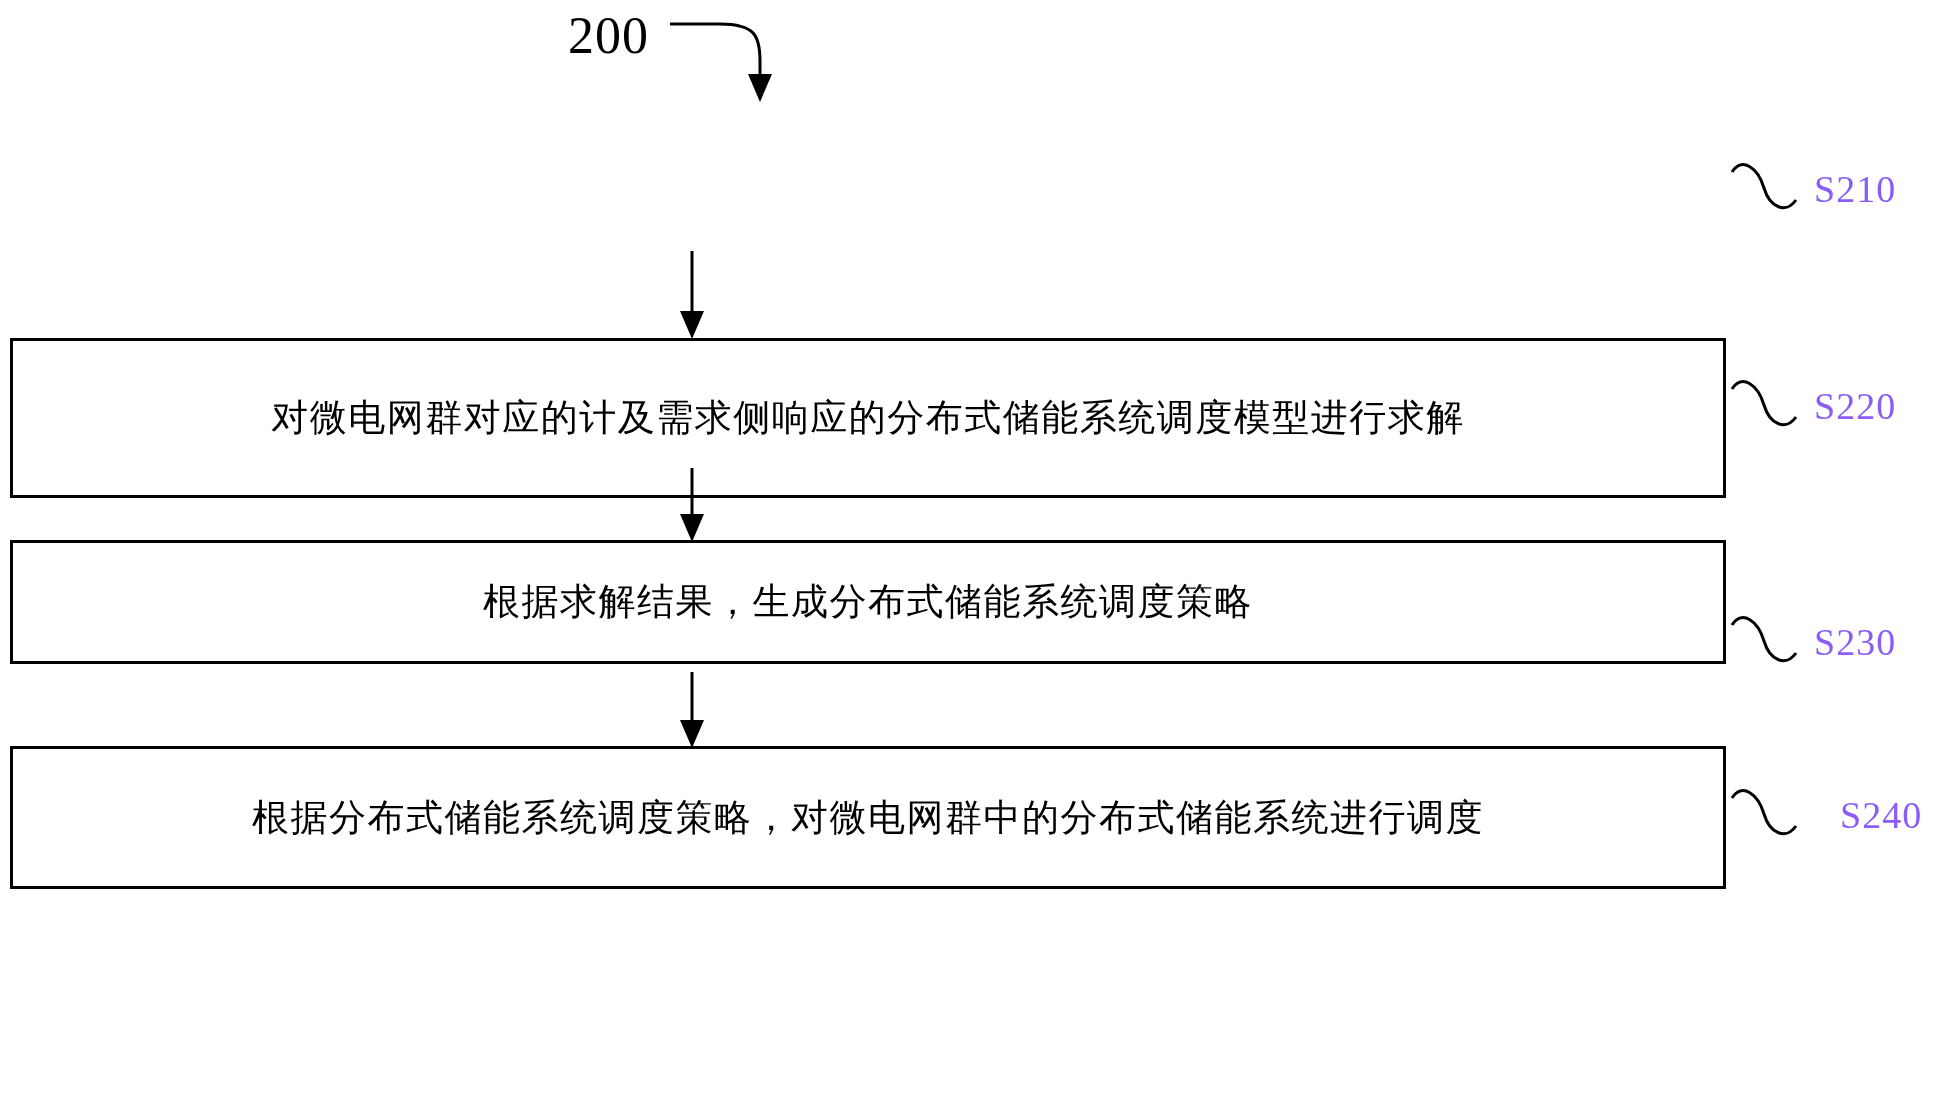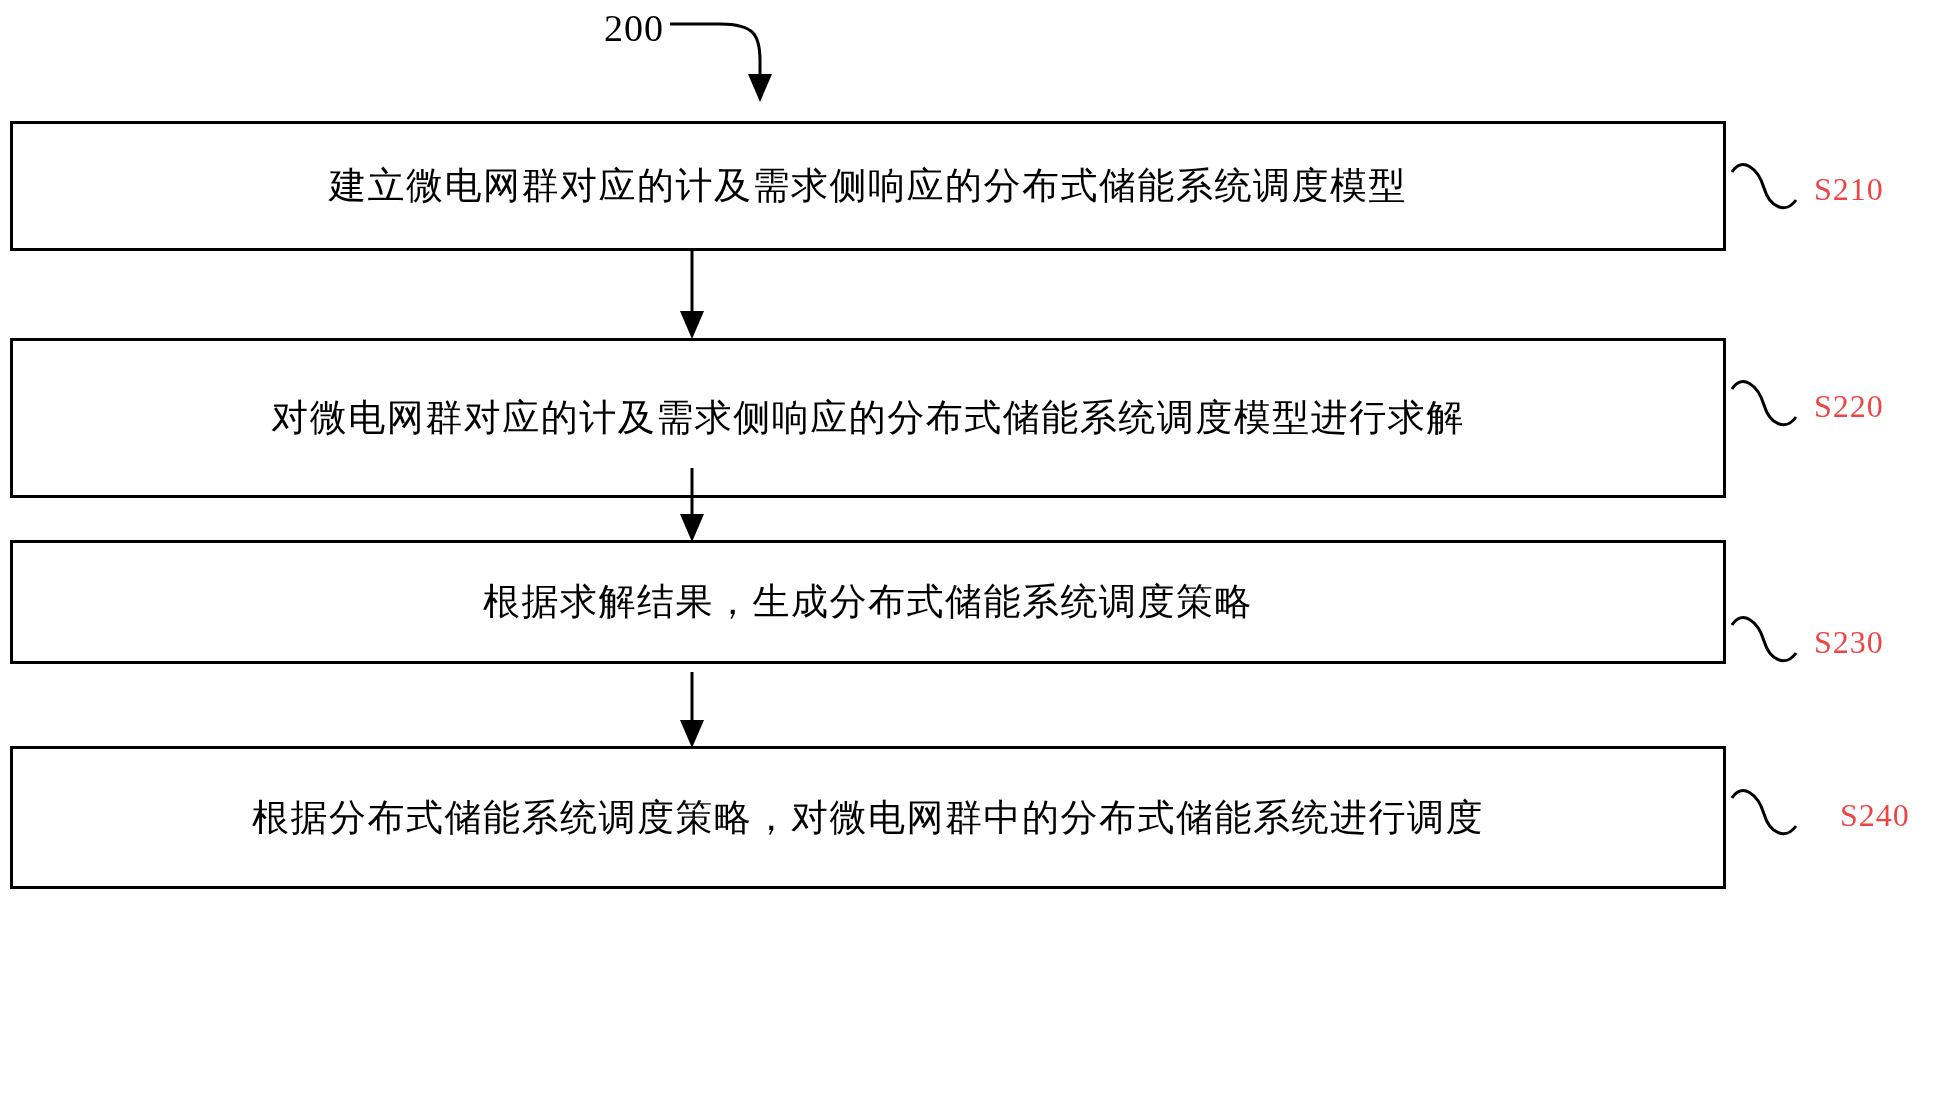--- a/index.html
+++ b/index.html
@@ -13,23 +13,23 @@
   .canvas {
     position: relative;
     width: 1942px;
     height: 1097px;
     background: #ffffff;
     overflow: hidden;
   }
   
   .fig-number {
     position: absolute;
-    left: 604px;
+    left: 568px;
     top: 6px;
-    font-size: 38px;
+    font-size: 52px;
     color: #000000;
     letter-spacing: 1px;
   }
   
   .lead-arrow {
     position: absolute;
     left: 660px;
     top: 6px;
   }
   
@@ -69,44 +69,41 @@
 
   
   .step-tag {
     position: absolute;
     display: flex;
     align-items: center;
     gap: 14px;
   }
   .squiggle { display: block; }
   .step-code {
-    font-size: 32px;
-    color: #ef4444;
+    font-size: 38px;
+    color: #8b5cf6;
     letter-spacing: 1px;
   }
   #tag0 { left: 1728px; top: 162px; }
   #tag1 { left: 1728px; top: 379px; font-family: Liberation Serif, serif; }
   #tag2 { left: 1728px; top: 582px; margin-top: 33px; }
   #tag3 { left: 1728px; top: 788px; gap: 40px; }
 </style>
 </head>
 <body>
 
 <div class="canvas">
 
   <div class="fig-number">200</div>
 
   <svg class="lead-arrow" width="160" height="100" viewBox="0 0 160 100">
     <path d="M 10 18 L 60 18 C 95 18 100 30 100 55 L 100 72" fill="none" stroke="#000000" stroke-width="3"></path>
     <polygon points="100,96 88,68 112,68" fill="#000000"></polygon>
   </svg>
 
-  <div class="step-box" id="box0">
-    <div class="step-text">建立微电网群对应的计及需求侧响应的分布式储能系统调度模型</div>
-  </div>
   <div class="step-tag" id="tag0">
     <svg class="squiggle" width="72" height="54" viewBox="0 0 72 54">
       <path d="M 4 10 C 14 -6 30 6 36 26 C 42 46 58 52 68 38" fill="none" stroke="#000000" stroke-width="3"></path>
     </svg>
     <span class="step-code">S210</span>
   </div>
 
   <svg class="connector" id="conn0" width="40" height="90" viewBox="0 0 40 90">
     <line x1="20" y1="0" x2="20" y2="62" stroke="#000000" stroke-width="3"></line>
     <polygon points="20,88 8,60 32,60" fill="#000000"></polygon>

